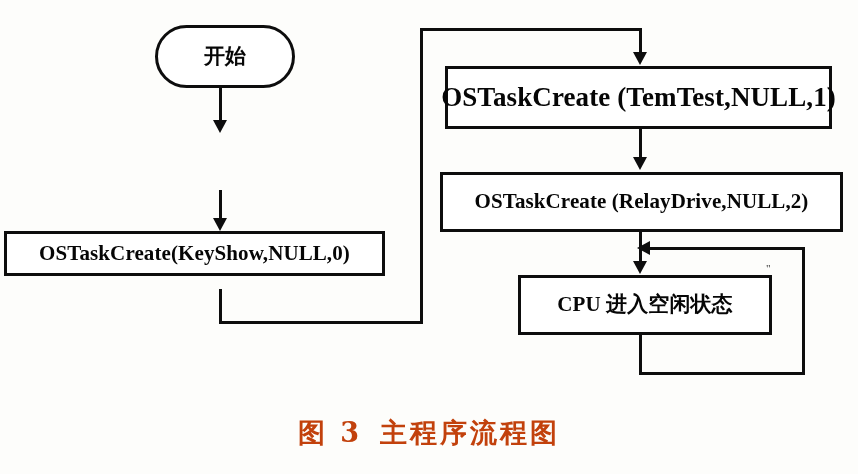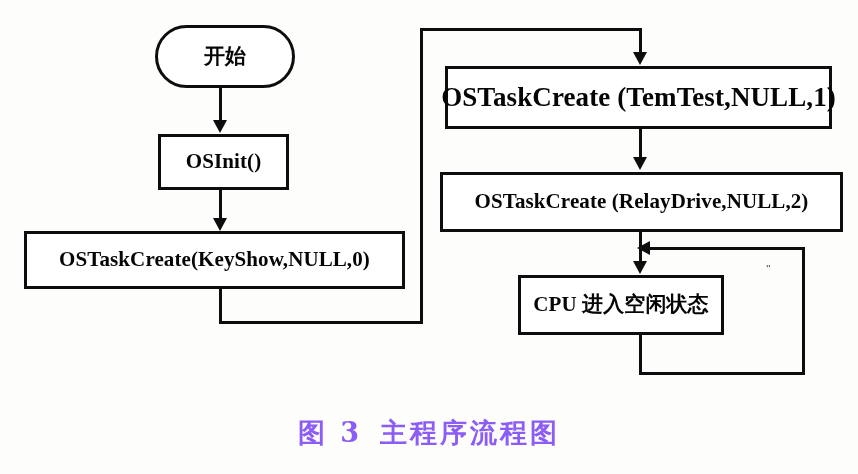--- a/index.html
+++ b/index.html
@@ -31,24 +31,24 @@
   }
   .node.terminal {
     border-radius: 34px;
   }
   .node .label {
     white-space: nowrap;
   }
   
   #node-start      { left: 155px; top: 25px;  width: 140px; height: 63px;  font-size: 21px; }
   #node-osinit     { left: 158px; top: 134px; width: 131px; height: 56px;  font-size: 21px; }
-  #node-keyshow    { left: 24px;  top: 231px; width: 381px; height: 58px;  font-size: 21px; }
+  #node-keyshow    { left: 4px;  top: 231px; width: 381px; height: 45px;  font-size: 21px; }
   #node-temtest    { left: 445px; top: 66px;  width: 387px; height: 63px;  font-size: 27px; }
   #node-relaydrive { left: 440px; top: 172px; width: 403px; height: 60px;  font-size: 21px; font-family: Liberation Serif, serif; }
-  #node-cpuidle    { left: 518px; top: 275px; width: 206px; height: 60px;  font-size: 21px; }
+  #node-cpuidle    { left: 518px; top: 275px; width: 254px; height: 60px;  font-size: 21px; }
 
   
   .seg {
     position: absolute;
     background: #0d0d0d;
   }
   .seg.v { width: 3px; }
   .seg.h { height: 3px; }
 
   .arrow {
@@ -95,21 +95,21 @@
 
   
   #caption {
     position: absolute;
     left: 0;
     top: 415px;
     width: 858px;
     text-align: center;
     font-size: 27px;
     font-weight: bold;
-    color: #8b5cf6;
+    color: #c2410c;
     letter-spacing: 3px;
     font-family: "DejaVu Serif", "Liberation Serif", serif;
   }
   #caption .cap-num { margin-right: 18px; }
 
   
   .speck {
     position: absolute;
     color: #2a2a2a;
     font-size: 11px;
@@ -118,23 +118,20 @@
 </style>
 </head>
 <body>
 
 <div id="page">
 
   <div class="node terminal" id="node-start">
     <span class="label">开始</span>
   </div>
 
-  <div class="node" id="node-osinit">
-    <span class="label">OSInit()</span>
-  </div>
 
   <div class="node" id="node-keyshow">
     <span class="label">OSTaskCreate(KeyShow,NULL,0)</span>
   </div>
 
   <div class="node" id="node-temtest">
     <span class="label">OSTaskCreate (TemTest,NULL,1)</span>
   </div>
 
   <div class="node" id="node-relaydrive">

